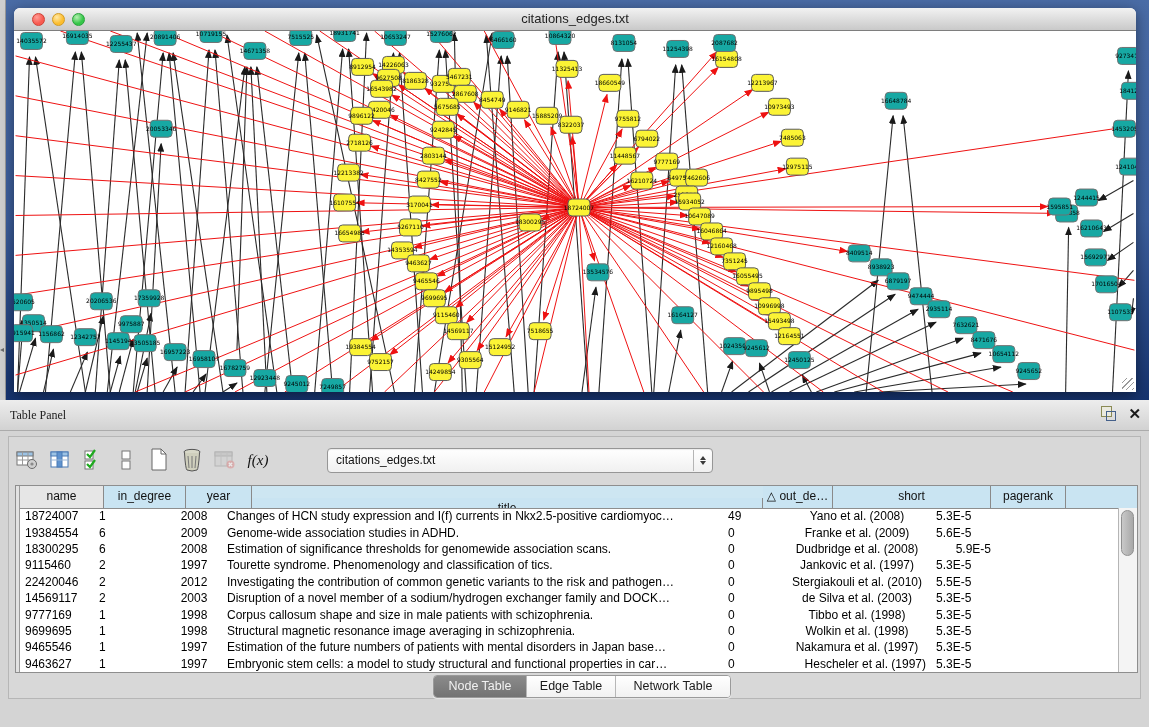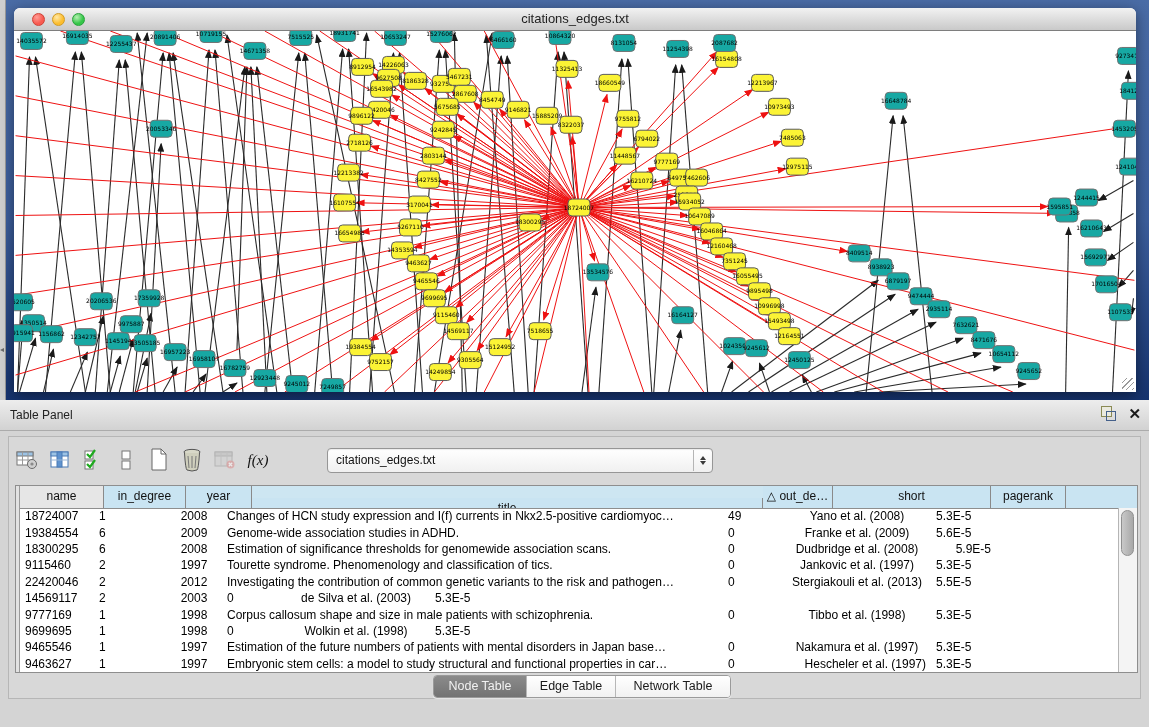--- a/index.html
+++ b/index.html
@@ -19,21 +19,21 @@
   .tl.red{left:18px;background:radial-gradient(circle at 35% 30%,#ff9d96,#f85a50 60%);border:1px solid #ce4136;}
   .tl.yel{left:38px;background:radial-gradient(circle at 35% 30%,#ffe9a8,#fcbd2e 60%);border:1px solid #d29b23;}
   .tl.grn{left:58px;background:radial-gradient(circle at 35% 30%,#b6f0b2,#35c649 60%);border:1px solid #27a23a;}
   .canvas{position:relative;width:1122px;height:361px;background:#fff;overflow:hidden;}
   .canvas svg{display:block;}
   .resize-grip{position:absolute;right:2px;bottom:2px;width:12px;height:12px;
      background:repeating-linear-gradient(135deg,transparent 0 3px,#9a9a9a 3px 4px);}
   
   .table-panel{position:absolute;left:0;top:400px;width:1149px;height:327px;background:#d4d4d4;}
   .panel-header{height:30px;background:linear-gradient(180deg,#ededed,#d2d2d2);border-bottom:1px solid #ababab;position:relative;}
-  .panel-header .ph-title{position:absolute;left:10px;top:8px;font-size:12px;color:#222;}
+  .panel-header .ph-title{position:absolute;left:10px;top:8px;font-size:12px;color:#222;font-family:Liberation Serif, serif;}
   .ph-icons{position:absolute;right:8px;top:6px;display:flex;gap:12px;align-items:center;}
   .float-ic{position:relative;width:15px;height:15px;}
   .float-ic .sq1{position:absolute;left:0;top:0;width:9px;height:9px;border:1.5px solid #8a8a54;background:#eaeadf;}
   .float-ic .sq2{position:absolute;right:0;bottom:0;width:8px;height:8px;border:1.5px solid #44608a;background:transparent;}
   .close-ic{font-size:15px;font-weight:bold;color:#1a1a1a;line-height:15px;}
   .sub-panel{position:absolute;left:8px;top:36px;width:1133px;height:263px;background:#d8d8d8;border:1px solid #b6b6b6;box-sizing:border-box;}
   
   .toolbar{position:absolute;left:6px;top:6px;height:34px;display:flex;align-items:center;gap:9px;}
   .tb-btn{width:24px;height:26px;display:flex;align-items:center;justify-content:center;}
   .tb-btn svg{display:block;}
@@ -669,47 +669,49 @@
             <div class="td" style="width: 148px; text-align: center;">Jankovic et al. (1997)</div>
             <div class="td" style="width: 65px; text-align: left;">5.3E-5</div>
           </div>
           <div class="trow">
             <div class="gutter" style="height: 100%;"></div>
             <div class="td" style="width: 74px; text-align: left;">22420046</div>
             <div class="td" style="width: 72px; text-align: left;">2</div>
             <div class="td" style="width: 56px; text-align: center;">2012</div>
             <div class="td" style="width: 501px; text-align: left;">Investigating the contribution of common genetic variants to the risk and pathogen…</div>
             <div class="td" style="width: 60px; text-align: left;">0</div>
-            <div class="td" style="width: 148px; text-align: center;">Stergiakouli et al. (2013)</div>
+            <div class="td" style="width: 148px; text-align: center;">Stergiakouli et al. (2010)</div>
             <div class="td" style="width: 65px; text-align: left;">5.5E-5</div>
           </div>
           <div class="trow">
             <div class="gutter" style="height: 100%;"></div>
             <div class="td" style="width: 74px; text-align: left;">14569117</div>
             <div class="td" style="width: 72px; text-align: left;">2</div>
             <div class="td" style="width: 56px; text-align: center;">2003</div>
+            <div class="td" style="width: 501px; text-align: left;">Disruption of a novel member of a sodium/hydrogen exchanger family and DOCK…</div>
             <div class="td" style="width: 60px; text-align: left;">0</div>
             <div class="td" style="width: 148px; text-align: center;">de Silva et al. (2003)</div>
             <div class="td" style="width: 65px; text-align: left;">5.3E-5</div>
           </div>
           <div class="trow">
             <div class="gutter" style="height: 100%;"></div>
             <div class="td" style="width: 74px; text-align: left;">9777169</div>
             <div class="td" style="width: 72px; text-align: left;">1</div>
             <div class="td" style="width: 56px; text-align: center;">1998</div>
             <div class="td" style="width: 501px; text-align: left;">Corpus callosum shape and size in male patients with schizophrenia.</div>
             <div class="td" style="width: 60px; text-align: left;">0</div>
             <div class="td" style="width: 148px; text-align: center;">Tibbo et al. (1998)</div>
             <div class="td" style="width: 65px; text-align: left;">5.3E-5</div>
           </div>
           <div class="trow">
             <div class="gutter" style="height: 100%;"></div>
             <div class="td" style="width: 74px; text-align: left;">9699695</div>
             <div class="td" style="width: 72px; text-align: left;">1</div>
             <div class="td" style="width: 56px; text-align: center;">1998</div>
+            <div class="td" style="width: 501px; text-align: left;">Structural magnetic resonance image averaging in schizophrenia.</div>
             <div class="td" style="width: 60px; text-align: left;">0</div>
             <div class="td" style="width: 148px; text-align: center;">Wolkin et al. (1998)</div>
             <div class="td" style="width: 65px; text-align: left;">5.3E-5</div>
           </div>
           <div class="trow">
             <div class="gutter" style="height: 100%;"></div>
             <div class="td" style="width: 74px; text-align: left;">9465546</div>
             <div class="td" style="width: 72px; text-align: left;">1</div>
             <div class="td" style="width: 56px; text-align: center;">1997</div>
             <div class="td" style="width: 501px; text-align: left;">Estimation of the future numbers of patients with mental disorders in Japan base…</div>

